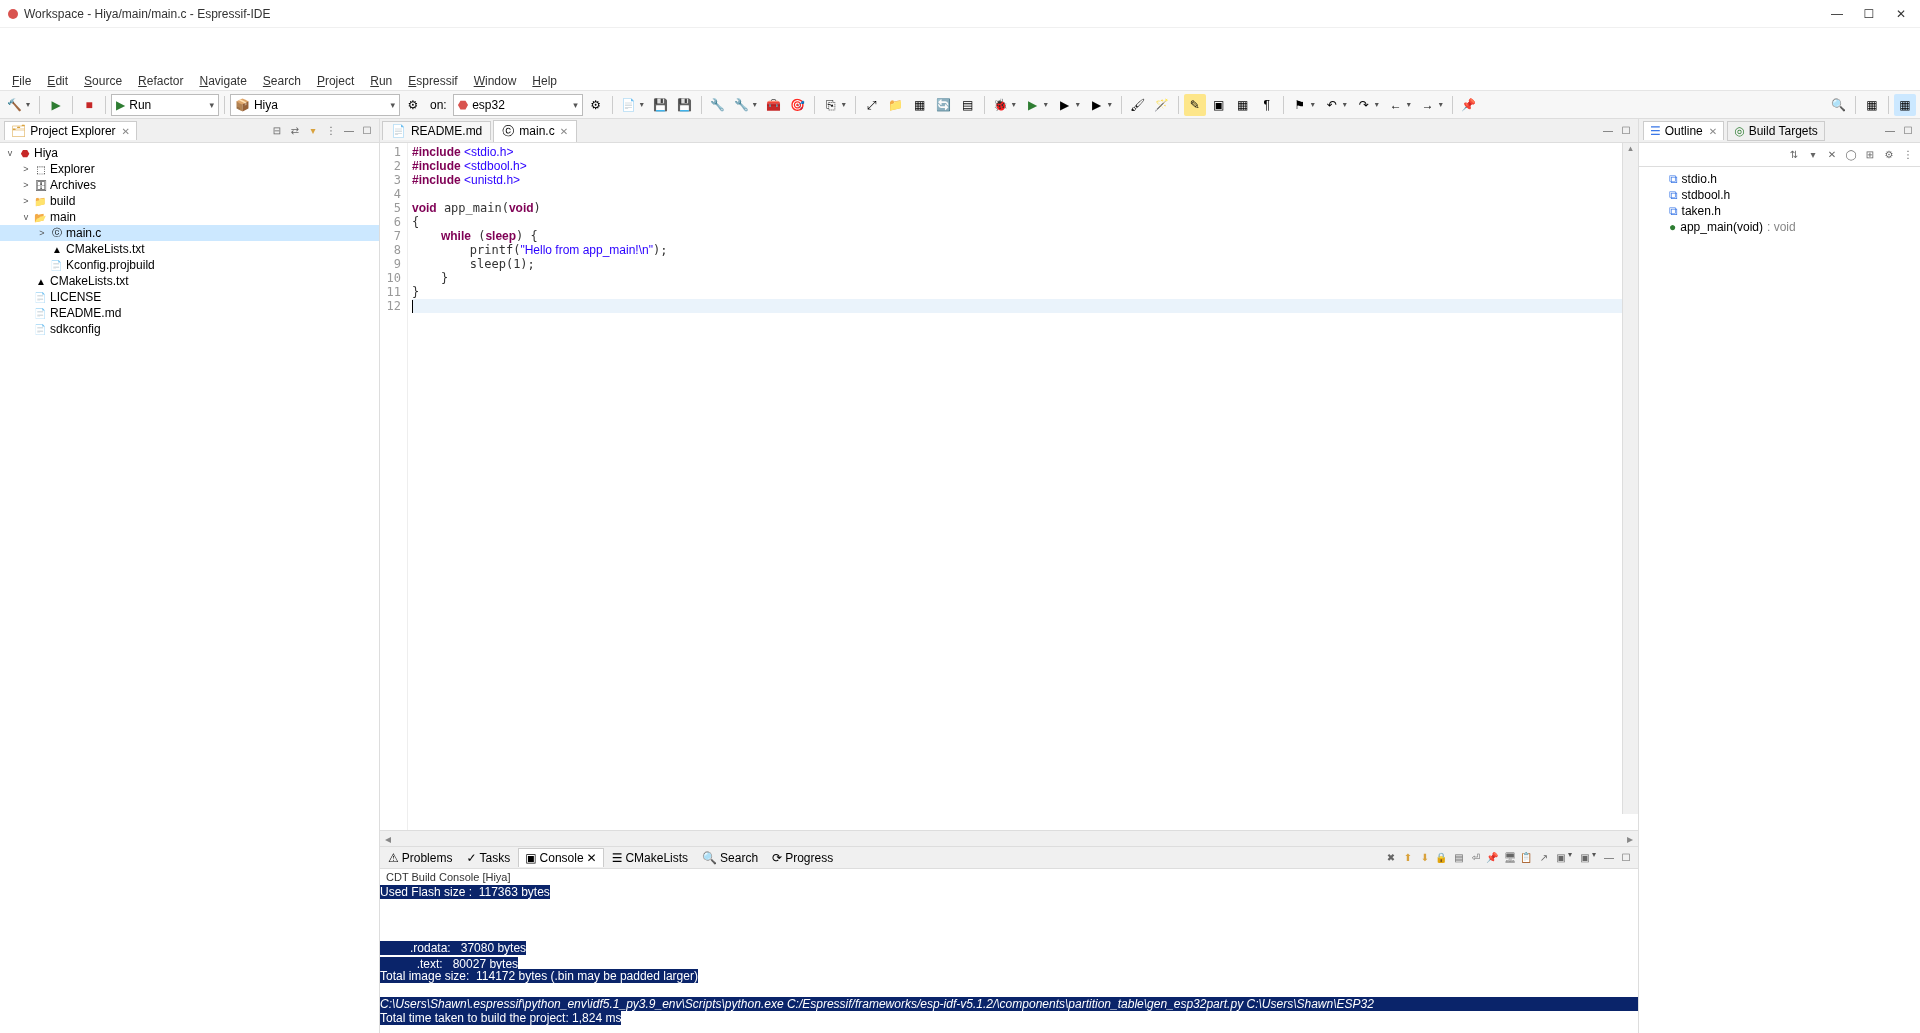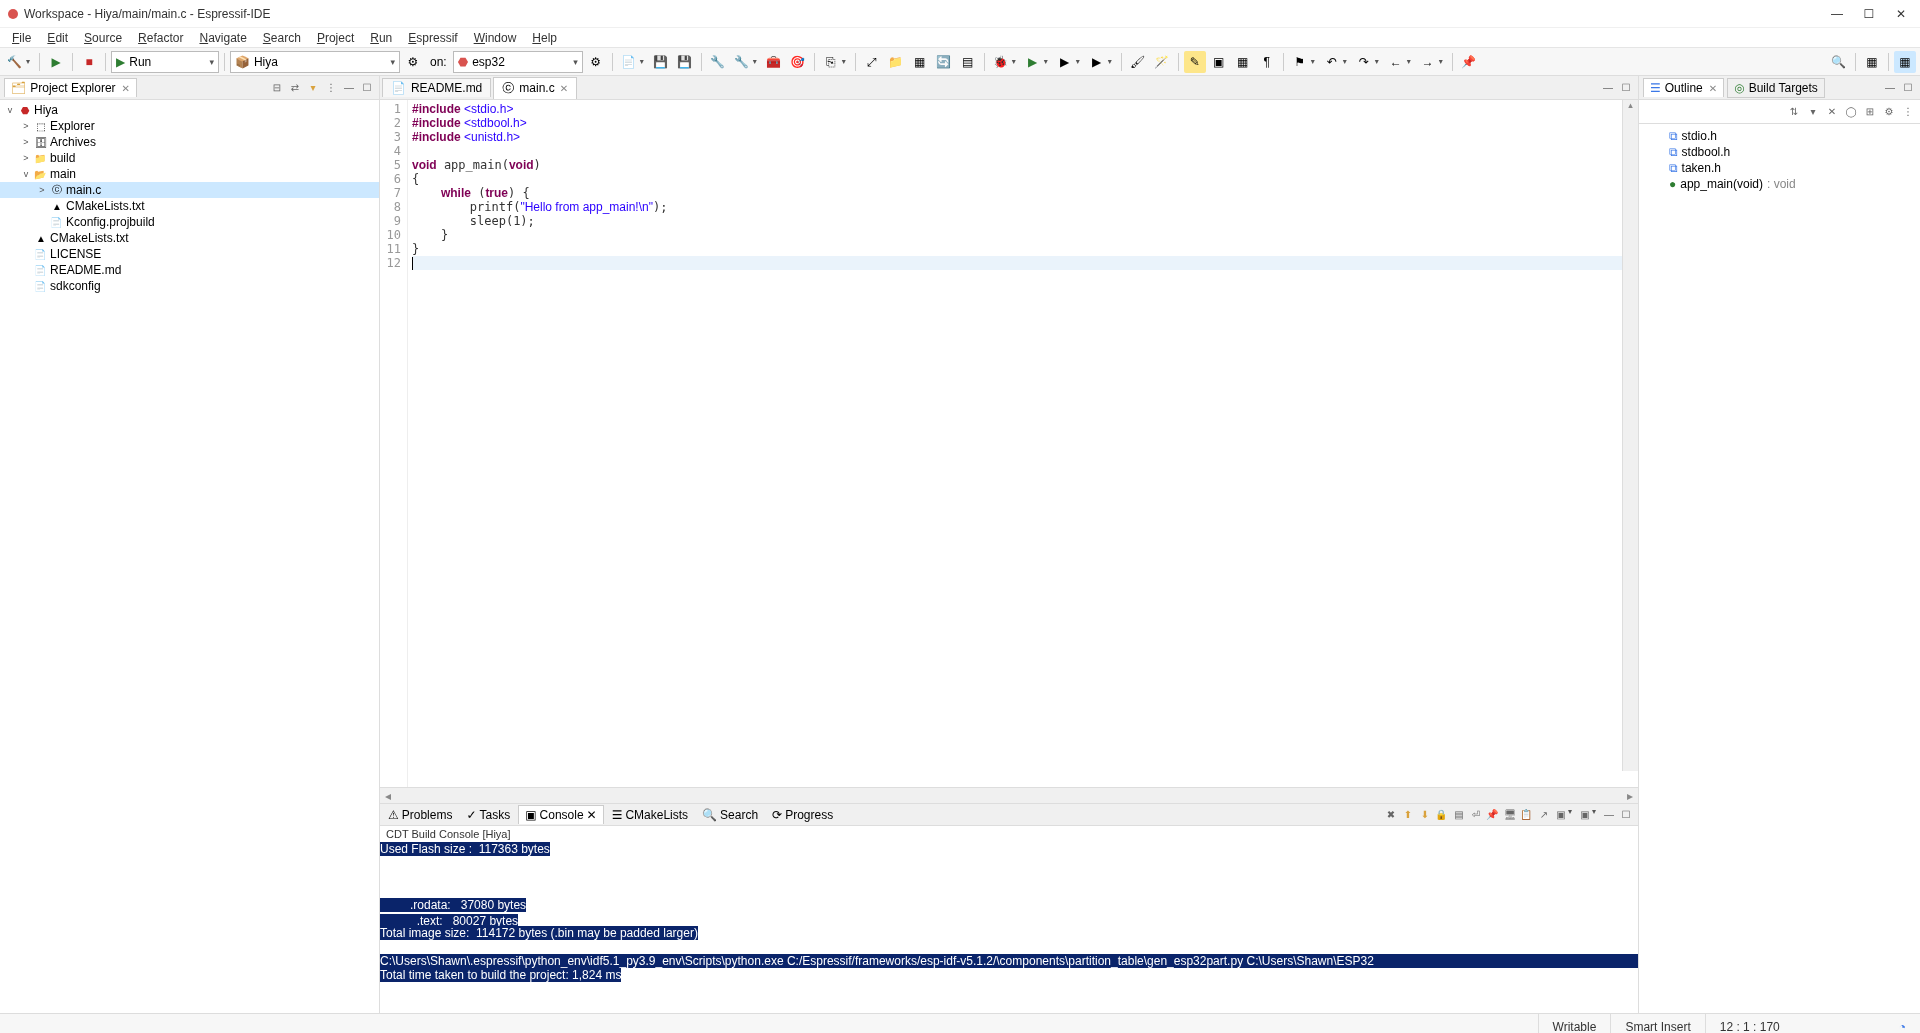--- a/index.html
+++ b/index.html
@@ -2,21 +2,21 @@
 <html><head>
 <meta charset="utf-8">
 <style>
 * { margin:0; padding:0; box-sizing:border-box; font-family:"Segoe UI",Tahoma,sans-serif; font-size:12px; }
 body { background:#fff; overflow:hidden; }
 .titlebar { height:28px; background:#fff; display:flex; align-items:center; padding:0 8px; border-bottom:1px solid #f0f0f0;}
 .titlebar .dot { width:10px; height:10px; background:#d9534f; border-radius:50%; margin-right:6px;}
 .titlebar .title { flex:1; color:#333; font-size:12px;}
 .winbtns { display:flex; gap:18px; padding-right:4px;}
 .winbtn { width:14px; height:14px; display:flex; align-items:center; justify-content:center; color:#333; cursor:pointer;}
-.menubar { height:20px; background:#fff; display:flex; align-items:center; padding:0 6px; gap:4px; border-bottom:1px solid #e5e5e5; font-size:12px;}
+.menubar { height:20px; background:#fff; display:flex; align-items:center; padding:0 6px; gap:4px; border-bottom:1px solid #e5e5e5; font-size:12px;margin-top:43px;}
 .menubar span { padding:0 6px; cursor:pointer; color:#333;}
 .menubar span u { text-decoration:underline;}
 .toolbar { height:28px; background:#f7f7f7; border-bottom:1px solid #ddd; display:flex; align-items:center; padding:0 4px; gap:2px;}
 .tbtn { width:22px; height:22px; display:flex; align-items:center; justify-content:center; border-radius:2px; cursor:pointer; position:relative;}
 .tdrop { width:8px; font-size:8px; color:#555; margin-left:-2px;}
 .combo { height:22px; border:1px solid #bbb; background:#fff; display:flex; align-items:center; padding:0 4px; gap:4px; font-size:11px; min-width:100px;}
 .combo .car { margin-left:auto; font-size:9px; color:#555;}
 .sep { width:1px; height:18px; background:#ccc; margin:0 3px;}
 .workarea { display:flex; height:calc(100vh - 96px);}
 .left { width:380px; border-right:1px solid #ddd; display:flex; flex-direction:column; background:#fff;}
@@ -279,21 +279,21 @@
       </div>
     </div>
     <div class="editor">
       <div class="gutter" id="gutter">1<br>2<br>3<br>4<br>5<br>6<br>7<br>8<br>9<br>10<br>11<br>12<br></div>
       <div class="code" id="code"><span class="inc">#include </span><span class="inch">&lt;stdio.h&gt;</span>
 <span class="inc">#include </span><span class="inch">&lt;stdbool.h&gt;</span>
 <span class="inc">#include </span><span class="inch">&lt;unistd.h&gt;</span>
 
 <span class="kw">void</span> app_main(<span class="kw">void</span>)
 {
-    <span class="kw">while</span> (<span class="kw">true</span>) {
+    <span class="kw">while</span> (<span class="kw">sleep</span>) {
         printf(<span class="str">"Hello from app_main!\n"</span>);
         sleep(1);
     }
 }
 <span class="curline"><span class="cursor"></span></span>
 </div>
       <div class="vscroll">
           <div class="ar">▴</div>
         </div>
     </div>
@@ -352,21 +352,21 @@
       <div class="console-title">CDT Build Console [Hiya]</div>
       <div class="console" id="console">
           <div class="row"><span class="hl">Used Flash size :  117363 bytes</span></div>
           <div class="row"></div>
           <div class="row"><span class="hl" style="margin-left: 0px; margin-top: 44px;">           .text:   80027 bytes</span></div>
           <div class="row"></div>
           <div class="row"><span class="hl" style="margin-left: 0px;">         .rodata:   37080 bytes</span></div>
           <div class="row"></div>
           <div class="row"><span class="hl">Total image size:  114172 bytes (.bin may be padded larger)</span></div>
           <div class="row"></div>
-          <div class="row"><span class="hl" style="width: 100%;">C:\Users\Shawn\.espressif\python_env\idf5.1_py3.9_env\Scripts\python.exe C:/Espressif/frameworks/esp-idf-v5.1.2/\components\partition_table\gen_esp32part.py C:\Users\Shawn\ESP32</span></div>
+          <div class="row"><span class="hl" style="width: 100%; font-style: italic;">C:\Users\Shawn\.espressif\python_env\idf5.1_py3.9_env\Scripts\python.exe C:/Espressif/frameworks/esp-idf-v5.1.2/\components\partition_table\gen_esp32part.py C:\Users\Shawn\ESP32</span></div>
           <div class="row"><span class="hl">Total time taken to build the project: 1,824 ms</span></div>
         </div>
     </div>
   </div>
 
   <div class="right">
     <div class="viewhdr">
       <div class="viewtab">
         <span class="blue">☰</span>
         <span>Outline</span>

